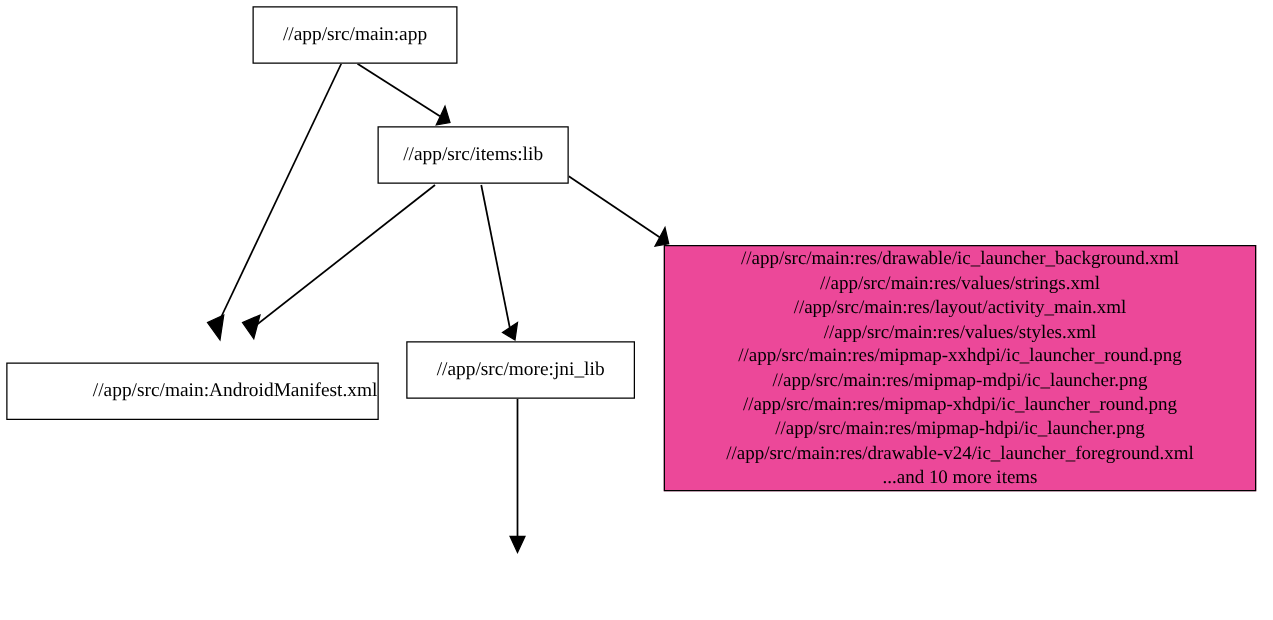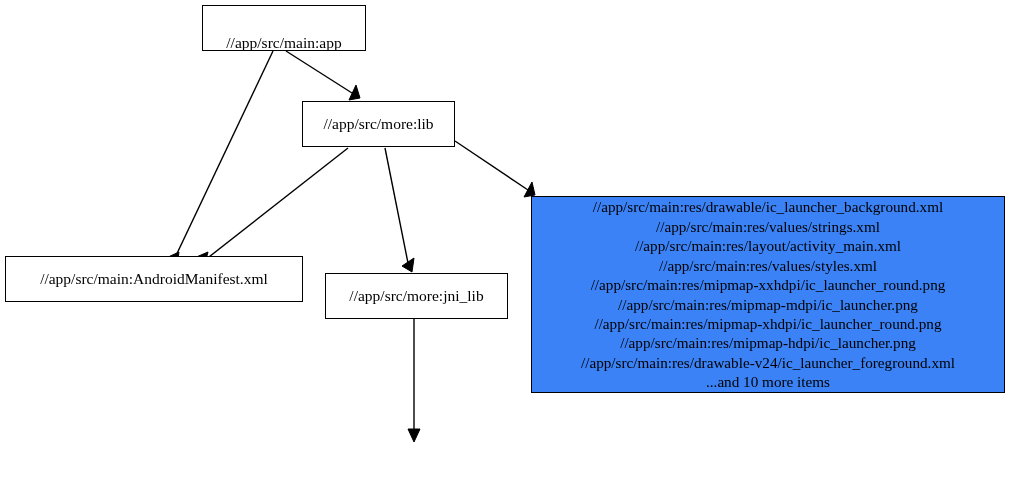--- a/index.html
+++ b/index.html
@@ -68,37 +68,37 @@
     <g id="arrowheads-group" fill="#000000" stroke="#000000" stroke-width="1">
         <polygon points="176,272 166,258 179,252" fill="#000000"></polygon>
         <polygon points="349,100 360,98 356,85" fill="#000000"></polygon>
         <polygon points="203,271 194,258 208,252" fill="#000000"></polygon>
         <polygon points="402,266 412,272 414,258" fill="#000000"></polygon>
         <polygon points="524,197 535,195 532,182" fill="#000000"></polygon>
         <polygon points="408,429 414,442 420,429" fill="#000000"></polygon>
       </g>
   </svg>
 
-  <div class="node" style="left: 202px; top: 5px; width: 164px; height: 46px; background: rgb(255, 255, 255); border-color: rgb(0, 0, 0); align-items: flex-end;">
+  <div class="node" style="left: 202px; top: 5px; width: 164px; height: 46px; background: rgb(255, 255, 255); border-color: rgb(0, 0, 0);">
     <span class="label">//app/src/main:app</span>
   </div>
 
   <div class="node" style="left: 302px; top: 101px; width: 153px; height: 46px; background: rgb(255, 255, 255); border-color: rgb(0, 0, 0);">
-    <span class="label">//app/src/more:lib</span>
+    <span class="label">//app/src/items:lib</span>
   </div>
 
-  <div class="node" style="left: 5px; top: 256px; width: 298px; height: 46px; background: rgb(255, 255, 255); border-color: rgb(0, 0, 0);">
+  <div class="node" style="left: 5px; top: 290px; width: 298px; height: 46px; background: rgb(255, 255, 255); border-color: rgb(0, 0, 0); justify-content: flex-end;">
     <span class="label">//app/src/main:AndroidManifest.xml</span>
   </div>
 
   <div class="node" style="left: 325px; top: 273px; width: 183px; height: 46px; background: rgb(255, 255, 255); border-color: rgb(0, 0, 0);">
     <span class="label">//app/src/more:jni_lib</span>
   </div>
 
-  <div class="node multi" style="left: 531px; top: 196px; width: 474px; height: 197px; background: #3b82f6; border-color: rgb(0, 0, 0);">
+  <div class="node multi" style="left: 531px; top: 196px; width: 474px; height: 197px; background: #ec4899; border-color: rgb(0, 0, 0);">
     <span class="label">//app/src/main:res/drawable/ic_launcher_background.xml
 //app/src/main:res/values/strings.xml
 //app/src/main:res/layout/activity_main.xml
 //app/src/main:res/values/styles.xml
 //app/src/main:res/mipmap-xxhdpi/ic_launcher_round.png
 //app/src/main:res/mipmap-mdpi/ic_launcher.png
 //app/src/main:res/mipmap-xhdpi/ic_launcher_round.png
 //app/src/main:res/mipmap-hdpi/ic_launcher.png
 //app/src/main:res/drawable-v24/ic_launcher_foreground.xml
 ...and 10 more items</span>

